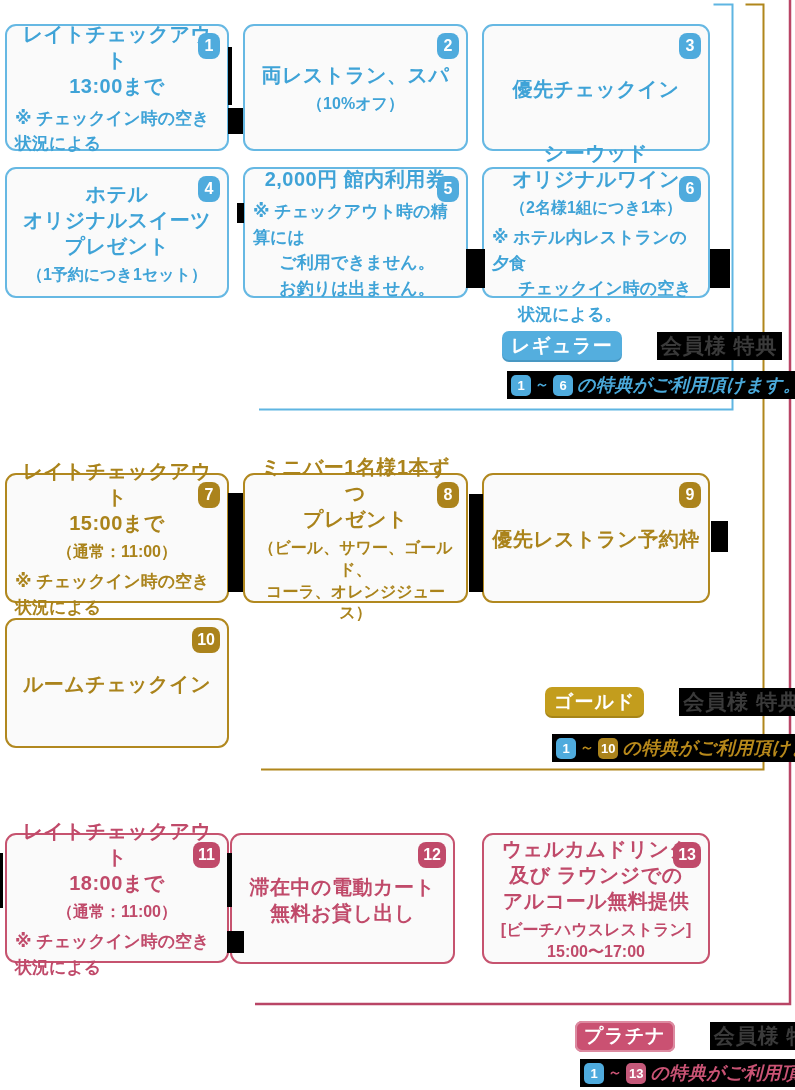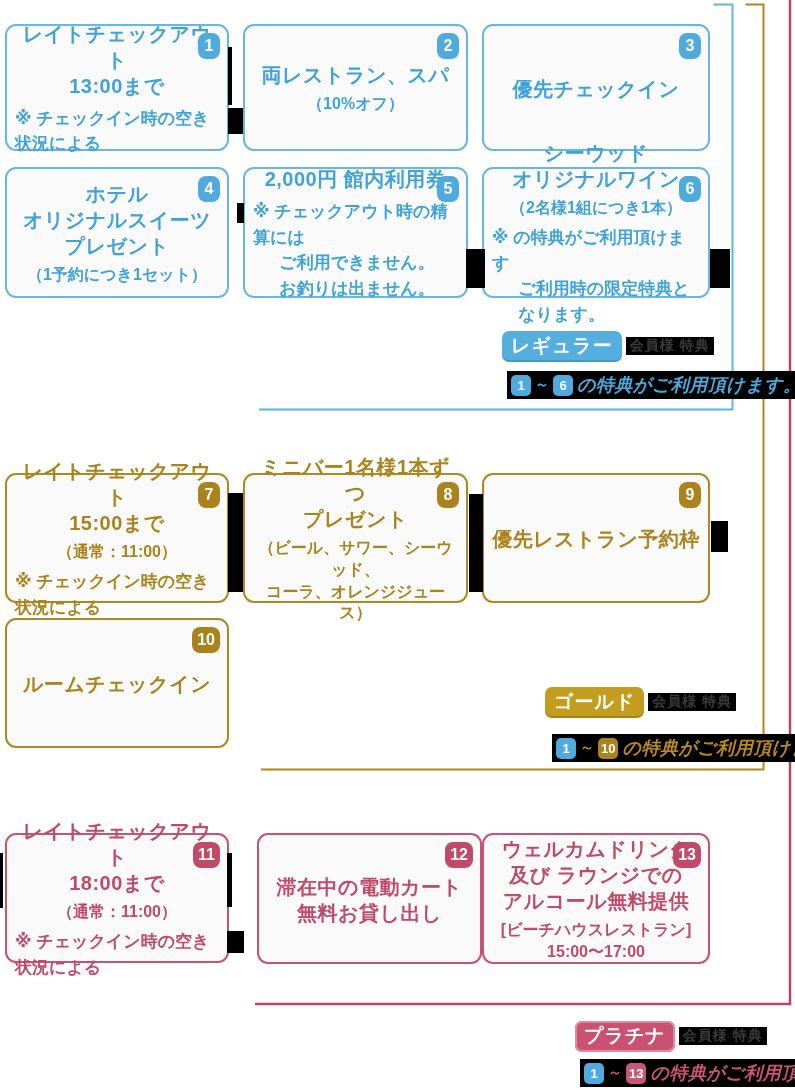--- a/index.html
+++ b/index.html
@@ -24,28 +24,28 @@
   .card.blue .num-badge{background:#4fabdd;}
   .card.gold .num-badge{background:#ab831c;}
   .card.pink .num-badge{background:#c04a6a;}
 
   .title{font-size:20px;font-weight:bold;text-align:center;line-height:1.3;letter-spacing:0.5px;}
   .sub{font-size:16px;font-weight:bold;text-align:center;line-height:1.35;margin-top:-2px;}
   .note{font-size:17px;font-weight:bold;text-align:left;line-height:1.5;width:-moz-fit-content;width:fit-content;margin:0 auto;}
   .note .cont{padding-left:1.55em;}
 
   
-  .tier-row{position:absolute;display:flex;align-items:center;gap:4px;}
+  .tier-row{position:absolute;display:flex;align-items:center;gap:16px;}
   .tier-name{color:#ffffff;font-weight:bold;font-size:19px;letter-spacing:1px;
         border-radius:7px;padding:4px 9px;line-height:1.2;white-space:nowrap;}
   .tier-name.blue{background:#54aede;box-shadow:inset 0 -2px 0 rgba(0,0,0,0.12);}
   .tier-name.gold{background:#c39d1d;box-shadow:inset 0 -2px 0 rgba(0,0,0,0.15);border-radius:7px;}
   .tier-name.pink{background:#ca5172;box-shadow:inset 0 0 0 2px #dd8ba1;text-align:right;}
-  .tier-suffix{background:#000000;color:#3a3a3a;font-weight:bold;font-size:14px;
-        padding:0 4px;letter-spacing:1px;white-space:nowrap;}
+  .tier-suffix{background:#000000;color:#3a3a3a;font-weight:bold;font-size:21px;
+        padding:0 4px;letter-spacing:1px;white-space:nowrap;margin-left:19px;}
 
   .range-row{position:absolute;display:flex;align-items:center;gap:4px;background:#000000;
         padding:2px 4px;}
   .range-badge{min-width:20px;height:21px;border-radius:5px;color:#ffffff;font-weight:bold;
         font-size:13px;display:flex;align-items:center;justify-content:center;
         padding:0 3px;box-sizing:border-box;}
   .range-badge.blue{background:#4fabdd;}
   .range-badge.gold{background:#ab831c;}
   .range-badge.pink{background:#c5597a;}
   .tilde{font-weight:bold;font-size:14px;}
@@ -129,22 +129,22 @@
         <span class="num-badge">6</span>
         <div class="inner">
           <div class="title">
             <div>シーウッド</div>
             <div>オリジナルワイン</div>
           </div>
           <div class="sub">
             <div>（2名様1組につき1本）</div>
           </div>
           <div class="note">
-            <div>※ の特典がご利用頂けます</div>
-            <div class="cont">ご利用時の限定特典となります。</div>
+            <div>※ ホテル内レストランの夕食</div>
+            <div class="cont">チェックイン時の空き状況による。</div>
           </div>
         </div>
       </div>
       <div class="card gold" style="left: 5px; top: 473px; width: 224px; height: 130px;">
         <span class="num-badge">7</span>
         <div class="inner">
           <div class="title">
             <div>レイトチェックアウト</div>
             <div>15:00まで</div>
           </div>
@@ -157,21 +157,21 @@
         </div>
       </div>
       <div class="card gold" style="left: 243px; top: 473px; width: 225px; height: 130px;">
         <span class="num-badge">8</span>
         <div class="inner">
           <div class="title">
             <div>ミニバー1名様1本ずつ</div>
             <div>プレゼント</div>
           </div>
           <div class="sub">
-            <div>（ビール、サワー、シーウッド、</div>
+            <div>（ビール、サワー、ゴールド、</div>
             <div>コーラ、オレンジジュース）</div>
           </div>
         </div>
       </div>
       <div class="card gold" style="left: 482px; top: 473px; width: 228px; height: 130px;">
         <span class="num-badge">9</span>
         <div class="inner">
           <div class="title">
             <div>優先レストラン予約枠</div>
           </div>
@@ -193,21 +193,21 @@
             <div>18:00まで</div>
           </div>
           <div class="sub">
             <div>（通常：11:00）</div>
           </div>
           <div class="note">
             <div>※ チェックイン時の空き状況による</div>
           </div>
         </div>
       </div>
-      <div class="card pink" style="left: 257px; top: 833px; width: 225px; height: 131px;">
+      <div class="card pink" style="left: 230px; top: 833px; width: 225px; height: 131px;">
         <span class="num-badge">12</span>
         <div class="inner">
           <div class="title">
             <div>滞在中の電動カート</div>
             <div>無料お貸し出し</div>
           </div>
         </div>
       </div>
       <div class="card pink" style="left: 482px; top: 833px; width: 228px; height: 131px;">
         <span class="num-badge">13</span>

